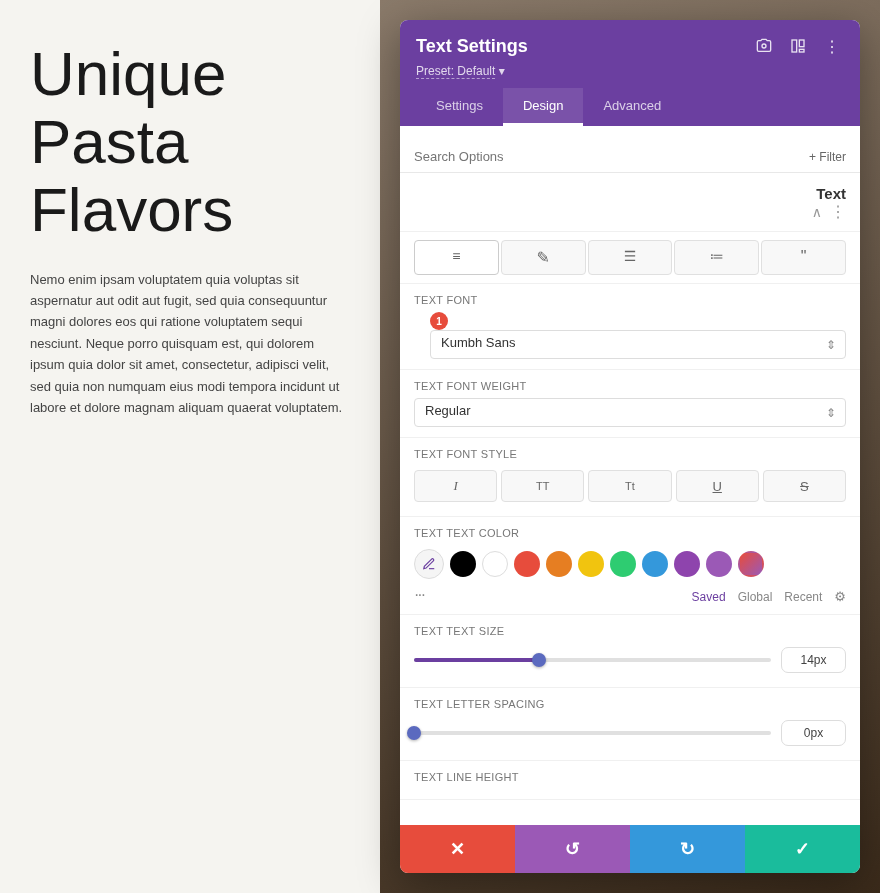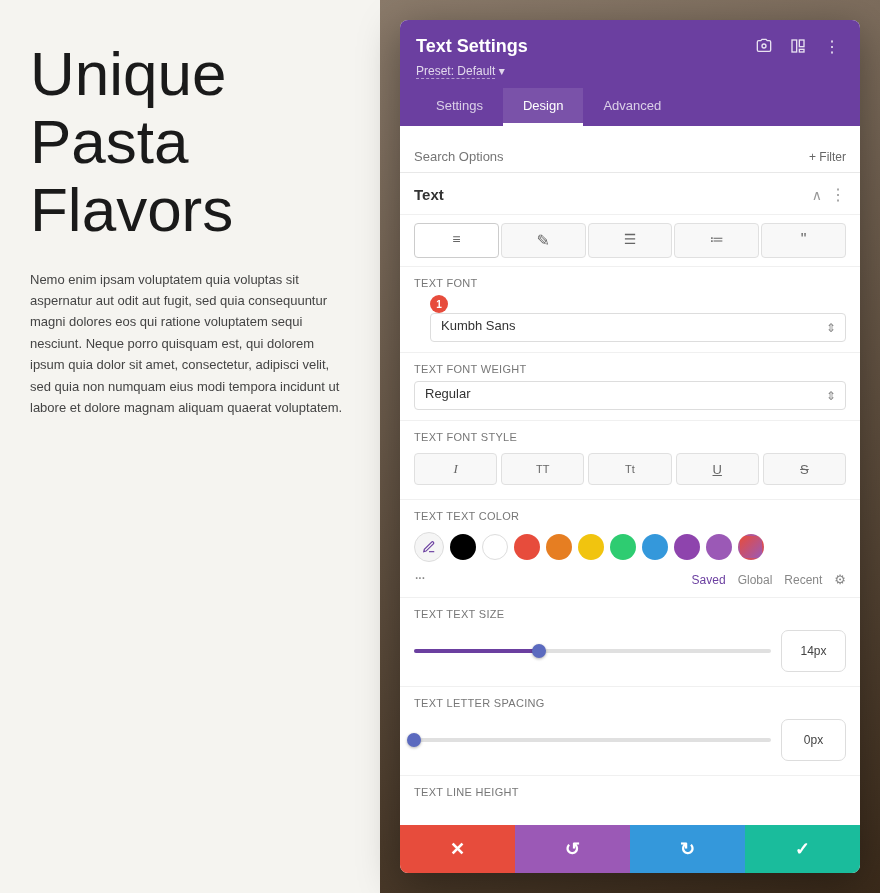--- a/index.html
+++ b/index.html
@@ -174,24 +174,25 @@
     }
 
     
     .section {
       background: #fff;
       margin-bottom: 4px;
     }
 
     .section-header {
       display: flex;
-      align-items: center;
+      align-items: flex-end;
       justify-content: space-between;
       padding: 12px 14px 10px;
       border-bottom: 1px solid #f0f0f0;
+      flex-direction: column;
     }
 
     .section-title {
       font-size: 15px;
       color: #333;
       font-weight: 600;
     }
 
     .section-controls {
       display: flex;
@@ -401,21 +402,21 @@
       background: #5b6abf;
       position: absolute;
       top: 50%;
       transform: translate(-50%, -50%);
       cursor: pointer;
       box-shadow: 0 1px 3px rgba(0,0,0,0.3);
     }
 
     .slider-value {
       width: 65px;
-      padding: 13px 8px;
+      padding: 5px 8px;
       border: 1px solid #ddd;
       border-radius: 7px;
       font-size: 12px;
       color: #444;
       text-align: center;
       background: #fff;
     }
 
     
     .badge-red {

